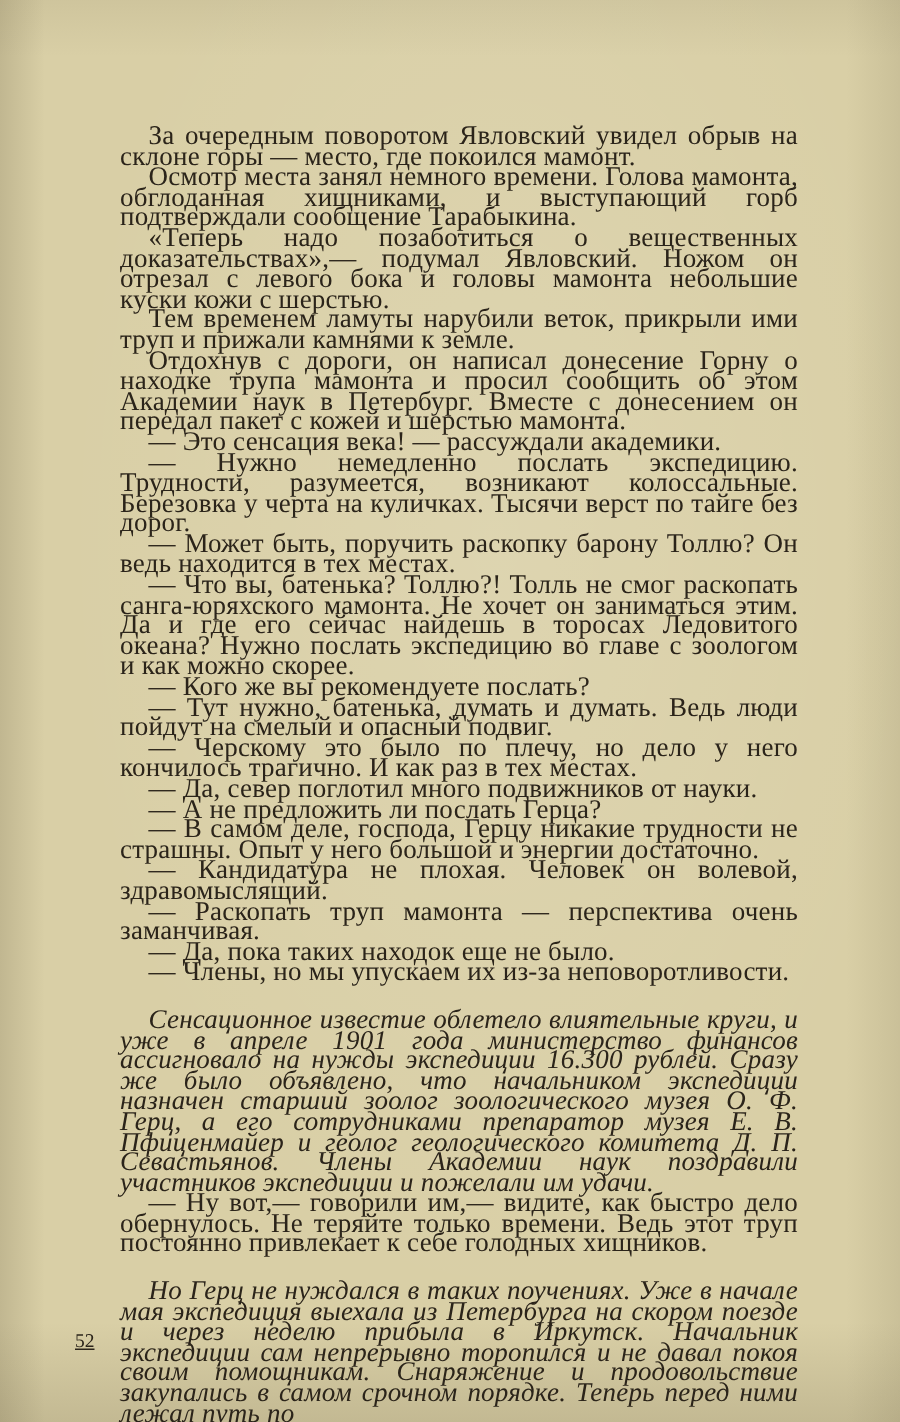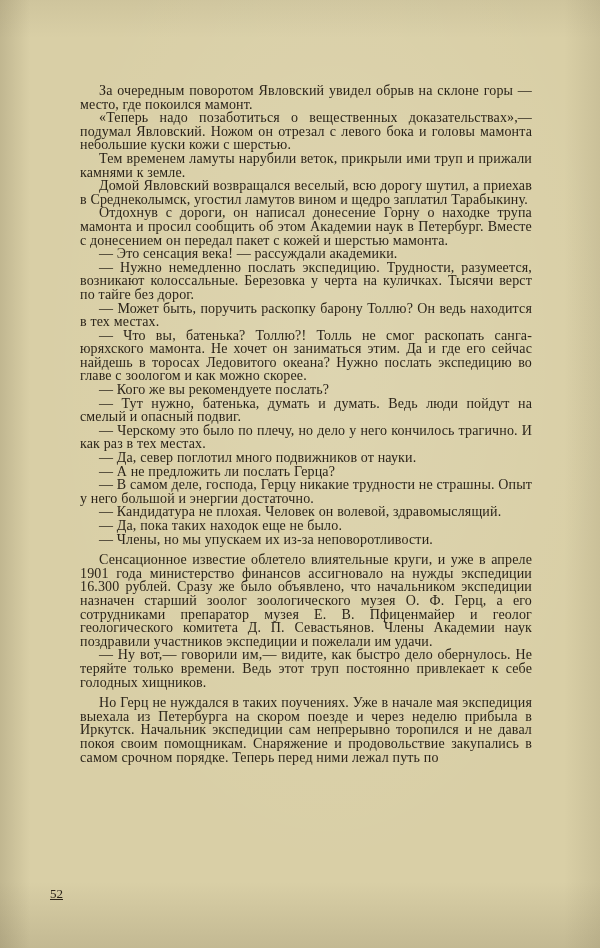--- a/index.html
+++ b/index.html
@@ -25,59 +25,61 @@
       #d9cfa6;
   }
   .text-block {
     position: absolute;
     left: 80px;
     top: 84px;
     width: 452px;
   }
   p.para {
     margin: 0;
-    font-size: 14px;
+    font-size: 18px;
     line-height: 13.6px;
     text-align: justify;
     text-indent: 19px;
     letter-spacing: 0.15px;
   }
   p.para.gap {
-    margin-top: 7px;
+    margin-top: 18px;
+    font-style: italic;
   }
   .page-number {
     position: absolute;
     left: 50px;
     top: 886px;
     font-size: 13px;
     color: #2b241a;
     text-decoration: underline;
   }
 </style>
 </head>
 <body>
 
 <div class="scan-page">
   <div class="text-block">
       <p class="para">За очередным поворотом Явловский увидел обрыв на склоне горы — место, где покоился мамонт.</p>
+      <p class="para">Осмотр места занял немного времени. Голова мамонта, обглоданная хищниками, и выступающий горб подтверждали сообщение Тарабыкина.</p>
       <p class="para">«Теперь надо позаботиться о вещественных доказательствах»,— подумал Явловский. Ножом он отрезал с левого бока и головы мамонта небольшие куски кожи с шерстью.</p>
       <p class="para">Тем временем ламуты нарубили веток, прикрыли ими труп и прижали камнями к земле.</p>
-      <p class="para">Домой Явловский возвращался веселый, всю дорогу шутил, а приехав в Среднеколымск, угостил ламутов вином и щедро заплатил Тарабыкину.</p>
       <p class="para">Отдохнув с дороги, он написал донесение Горну о находке трупа мамонта и просил сообщить об этом Академии наук в Петербург. Вместе с донесением он передал пакет с кожей и шерстью мамонта.</p>
       <p class="para">— Это сенсация века! — рассуждали академики.</p>
       <p class="para">— Нужно немедленно послать экспедицию. Трудности, разумеется, возникают колоссальные. Березовка у черта на куличках. Тысячи верст по тайге без дорог.</p>
       <p class="para">— Может быть, поручить раскопку барону Толлю? Он ведь находится в тех местах.</p>
       <p class="para">— Что вы, батенька? Толлю?! Толль не смог раскопать санга-юряхского мамонта. Не хочет он заниматься этим. Да и где его сейчас найдешь в торосах Ледовитого океана? Нужно послать экспедицию во главе с зоологом и как можно скорее.</p>
       <p class="para">— Кого же вы рекомендуете послать?</p>
       <p class="para">— Тут нужно, батенька, думать и думать. Ведь люди пойдут на смелый и опасный подвиг.</p>
       <p class="para">— Черскому это было по плечу, но дело у него кончилось трагично. И как раз в тех местах.</p>
       <p class="para">— Да, север поглотил много подвижников от науки.</p>
       <p class="para">— А не предложить ли послать Герца?</p>
       <p class="para">— В самом деле, господа, Герцу никакие трудности не страшны. Опыт у него большой и энергии достаточно.</p>
       <p class="para">— Кандидатура не плохая. Человек он волевой, здравомыслящий.</p>
+      <p class="para">— Раскопать труп мамонта — перспектива очень заманчивая.</p>
       <p class="para">— Да, пока таких находок еще не было.</p>
       <p class="para">— Члены, но мы упускаем их из-за неповоротливости.</p>
       <p class="para gap">Сенсационное известие облетело влиятельные круги, и уже в апреле 1901 года министерство финансов ассигновало на нужды экспедиции 16.300 рублей. Сразу же было объявлено, что начальником экспедиции назначен старший зоолог зоологического музея О. Ф. Герц, а его сотрудниками препаратор музея Е. В. Пфиценмайер и геолог геологического комитета Д. П. Севастьянов. Члены Академии наук поздравили участников экспедиции и пожелали им удачи.</p>
       <p class="para">— Ну вот,— говорили им,— видите, как быстро дело обернулось. Не теряйте только времени. Ведь этот труп постоянно привлекает к себе голодных хищников.</p>
       <p class="para gap">Но Герц не нуждался в таких поучениях. Уже в начале мая экспедиция выехала из Петербурга на скором поезде и через неделю прибыла в Иркутск. Начальник экспедиции сам непрерывно торопился и не давал покоя своим помощникам. Снаряжение и продовольствие закупались в самом срочном порядке. Теперь перед ними лежал путь по</p>
     </div>
   <div class="page-number">52</div>
 </div>
 
 </body></html>

